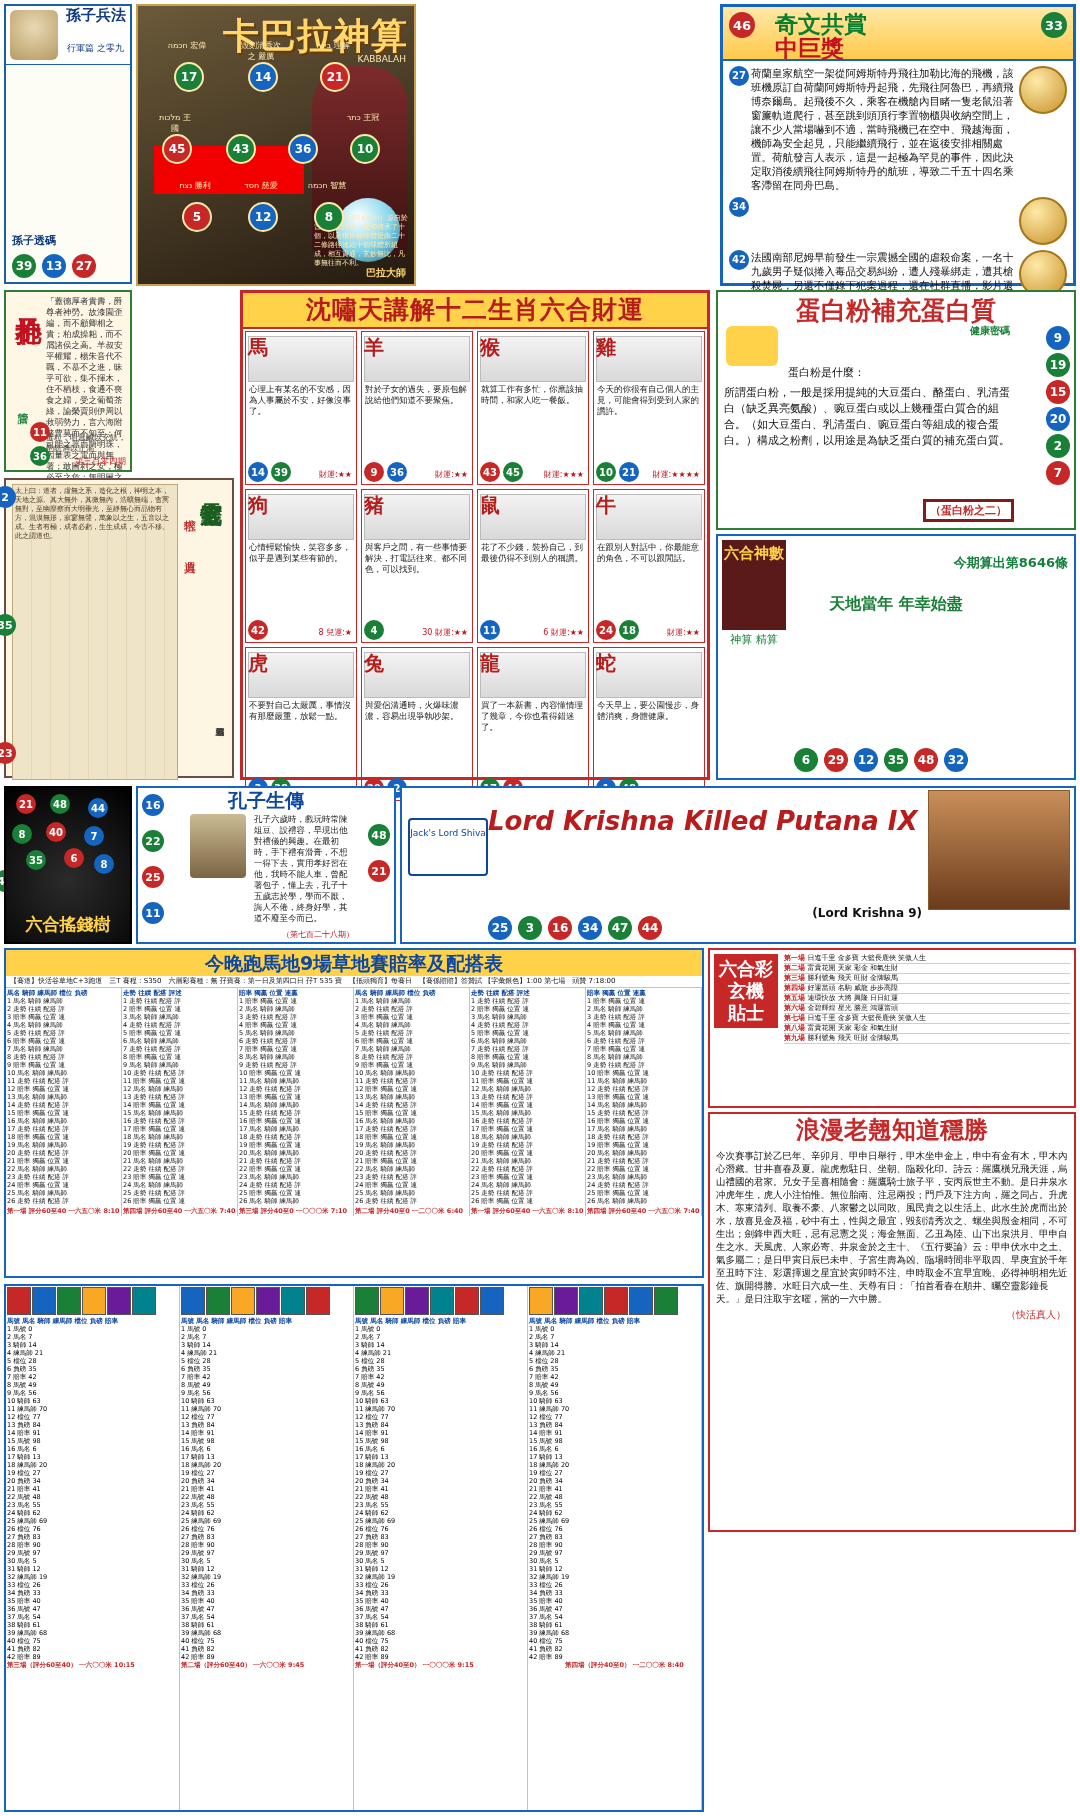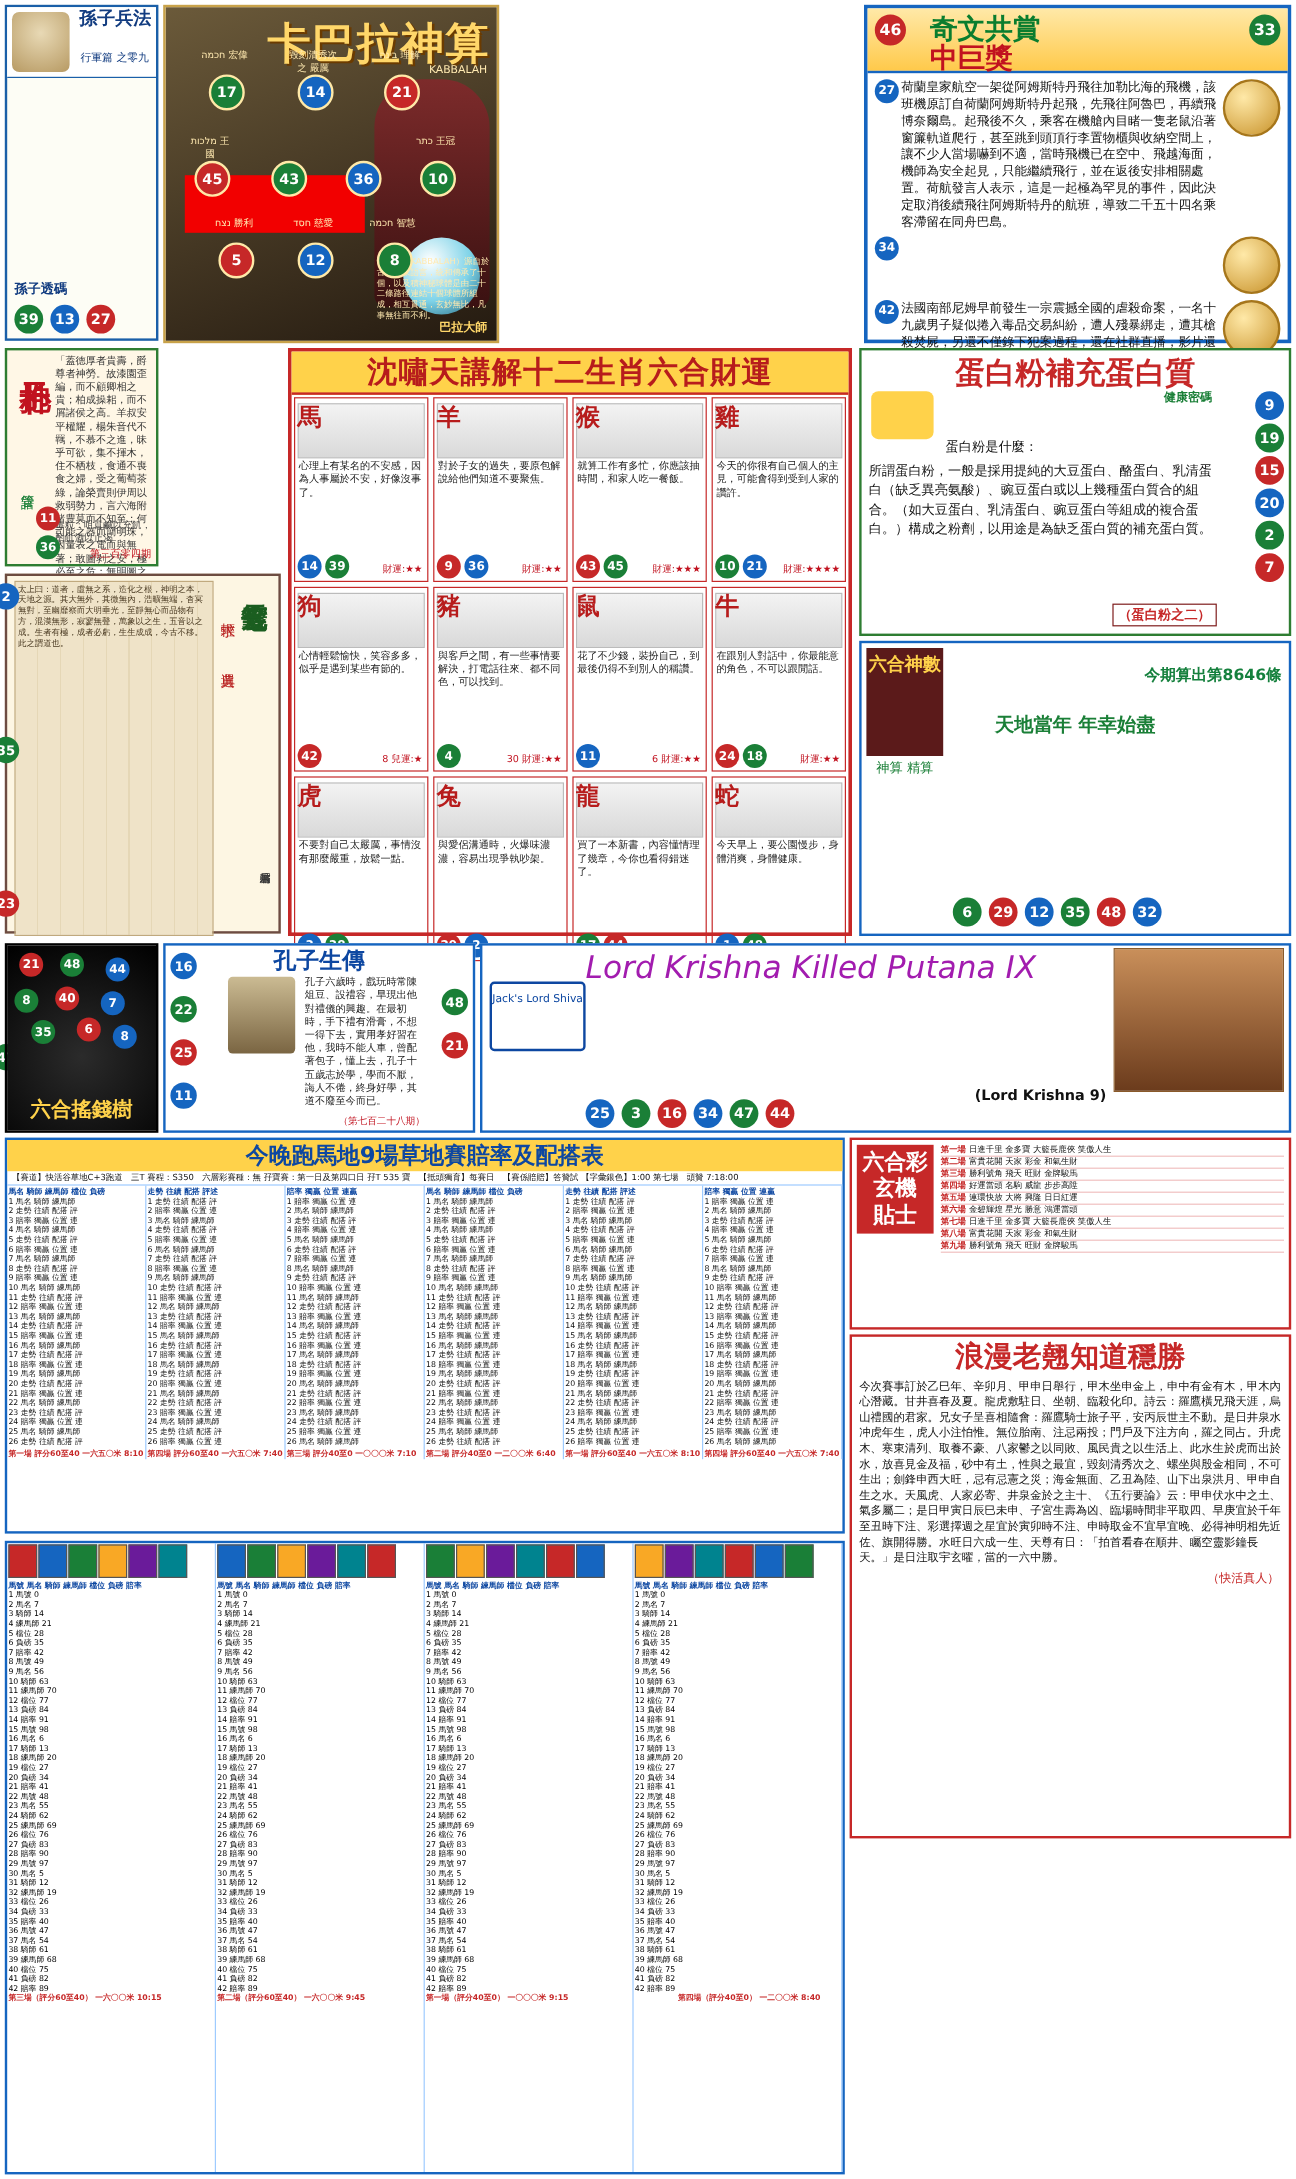--- a/index.html
+++ b/index.html
@@ -62,21 +62,21 @@
   #xuanji .tt{font-size:13px;color:#15803d;font-weight:bold;text-align:right;padding:18px 6px;}
   
   #kongzi{left:136px;top:786px;width:260px;height:158px;border:2px solid #1565c0;background:#fff;}
   #kongzi .t{font-size:19px;font-weight:bold;color:#0d47a1;text-align:center;}
   #kongzi .bd{font-size:8.5px;line-height:11px;color:#222;padding:2px 4px;}
   
   #tree{left:4px;top:786px;width:128px;height:158px;border:2px solid #000;background:radial-gradient(circle at 50% 60%,#2b2b2b,#000);}
   #tree .t{position:absolute;left:0;right:0;bottom:6px;text-align:center;color:#ffd24a;font-size:17px;font-weight:bold;}
   
   #krishna{left:400px;top:786px;width:676px;height:158px;border:2px solid #1565c0;background:#fff;}
-  #krishna .hd{font-size:26px;font-weight:normal;color:#a21caf;font-style:italic;padding:4px 0 0 86px;}
+  #krishna .hd{font-size:26px;font-weight:bold;color:#b91c1c;font-style:italic;padding:18px 0 0 86px;}
   #krishna .bd{font-size:12.5px;line-height:17px;color:#111;padding:0 150px 0 86px;}
   
   #race{left:4px;top:948px;width:700px;height:330px;border:2px solid #1565c0;background:#fff;}
   #race .hd{height:26px;background:#ffd24a;font-size:19px;font-weight:bold;color:#0d47a1;text-align:center;line-height:26px;}
   .racegrid{display:flex;font-size:6.5px;line-height:8px;color:#111;}
   .racecol{flex:1;border-right:1px solid #9ecbff;padding:1px;}
   
   #lhcx{left:708px;top:948px;width:368px;height:160px;border:2px solid #c62828;background:#fff;}
   #romance{left:708px;top:1112px;width:368px;height:420px;border:2px solid #c62828;background:#fff;}
   #romance .t{font-size:24px;font-weight:bold;color:#c62828;text-align:center;}
@@ -315,21 +315,21 @@
         <div class="ball" style="width: 22px; height: 22px; background: rgb(26, 127, 55); font-size: 11px; flex: 0 0 auto;">47</div>
       </div>
   </div>
 
   <div class="abs" id="protein">
     <div class="t">蛋白粉補充蛋白質</div>
     <div style="position:absolute;left:8px;top:34px;width:52px;height:40px;background:#ffd24a;border-radius:6px;"></div>
     <div style="position:absolute;left:250px;top:32px;width:44px;font-size:10px;color:#1a7f37;font-weight:bold;text-align:center;">健康密碼</div>
     <div class="bd" style="margin-top:34px;padding-left:70px;padding-right:56px;">蛋白粉是什麼：</div>
     <div class="bd" style="padding-right:56px;">所謂蛋白粉，一般是採用提純的大豆蛋白、酪蛋白、乳清蛋白（缺乏異亮氨酸）、豌豆蛋白或以上幾種蛋白質合的組合。（如大豆蛋白、乳清蛋白、豌豆蛋白等組成的複合蛋白。）構成之粉劑，以用途是為缺乏蛋白質的補充蛋白質。</div>
-    <div style="position:absolute;right:60px;bottom:6px;font-size:11px;font-weight:bold;color:#c62828;border:1px solid #7f1d1d;padding:1px 4px;">（蛋白粉之二）</div>
+    <div style="position:absolute;right:60px;bottom:6px;font-size:11px;font-weight:bold;color:#c62828;border:3px solid #7f1d1d;padding:1px 4px;">（蛋白粉之二）</div>
     <div class="rightballs" id="protein-balls">
         <div class="ball" style="width: 24px; height: 24px; background: rgb(21, 101, 192); font-size: 12px; flex: 0 0 auto;">9</div>
         <div class="ball" style="width: 24px; height: 24px; background: rgb(26, 127, 55); font-size: 12px; flex: 0 0 auto;">19</div>
         <div class="ball" style="width: 24px; height: 24px; background: rgb(198, 40, 40); font-size: 12px; flex: 0 0 auto;">15</div>
         <div class="ball" style="width: 24px; height: 24px; background: rgb(21, 101, 192); font-size: 12px; flex: 0 0 auto;">20</div>
         <div class="ball" style="width: 24px; height: 24px; background: rgb(26, 127, 55); font-size: 12px; flex: 0 0 auto;">2</div>
         <div class="ball" style="width: 24px; height: 24px; background: rgb(198, 40, 40); font-size: 12px; flex: 0 0 auto;">7</div>
       </div>
   </div>
 

